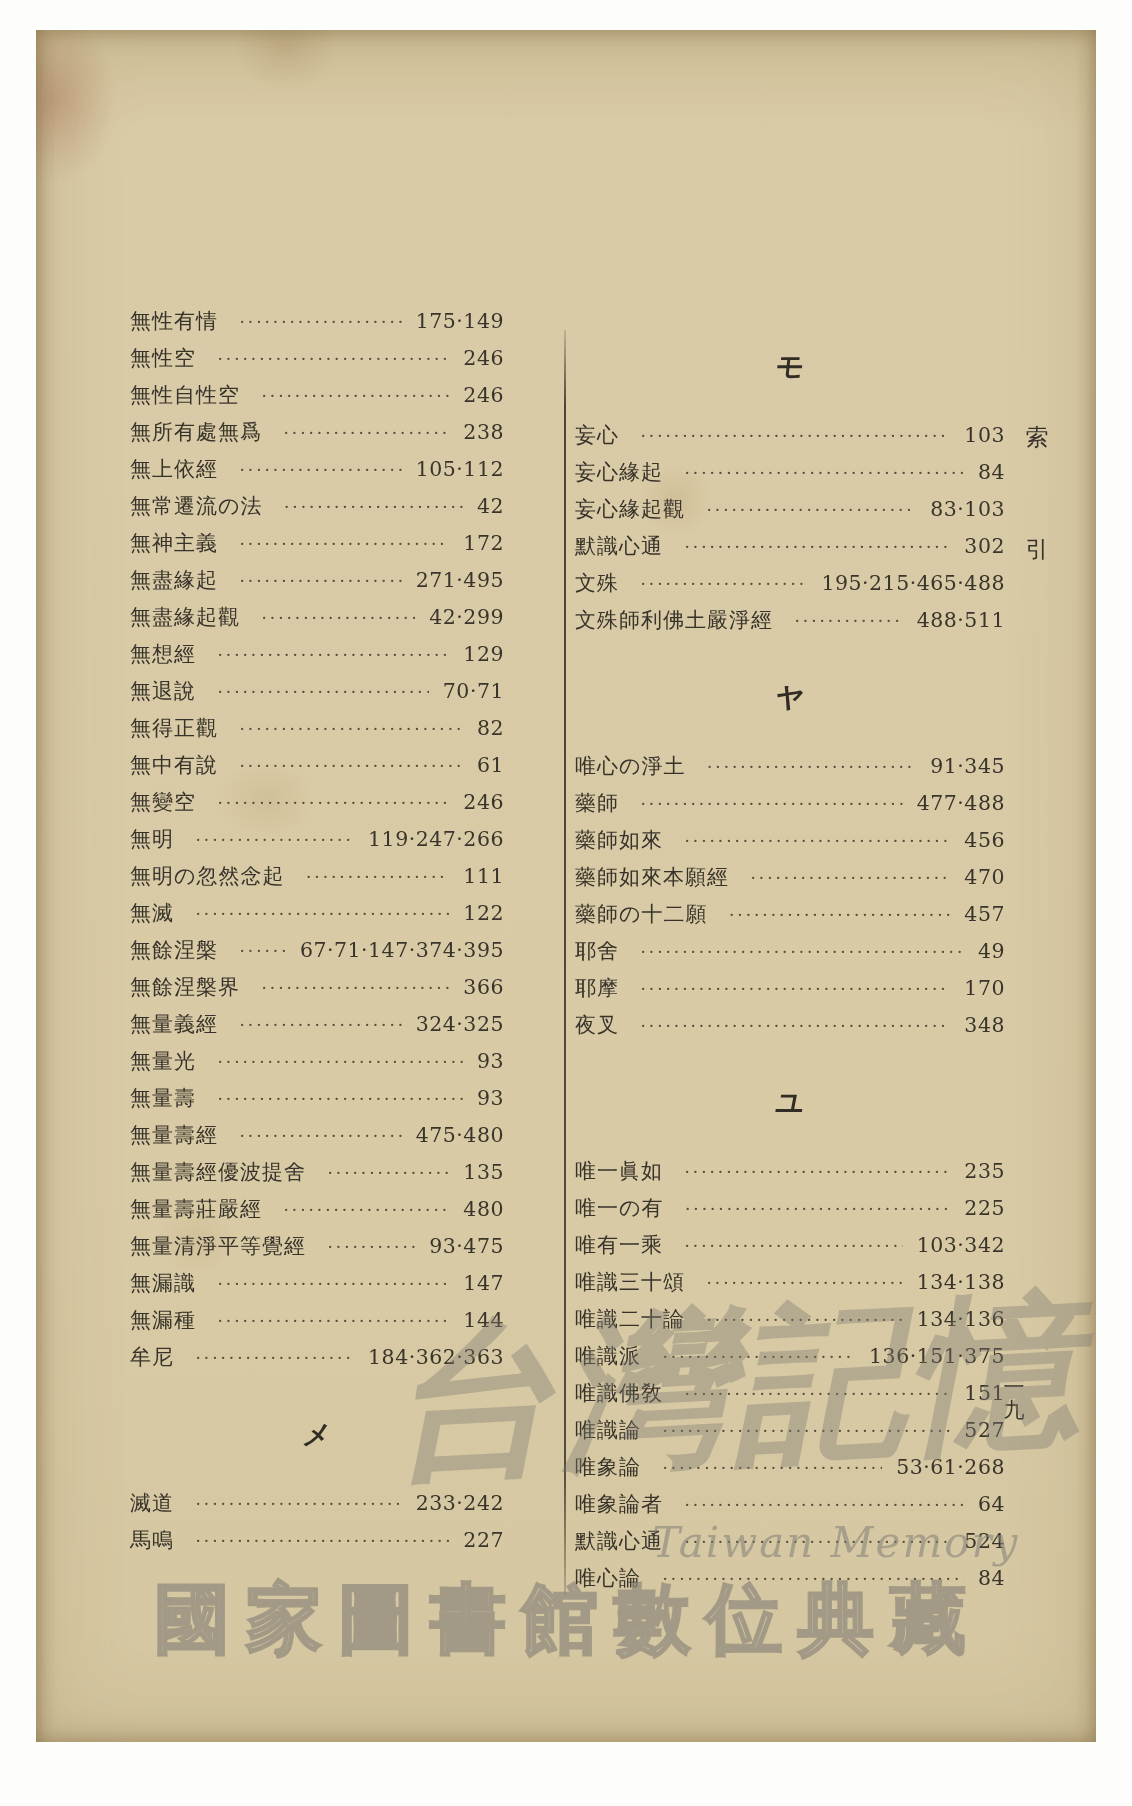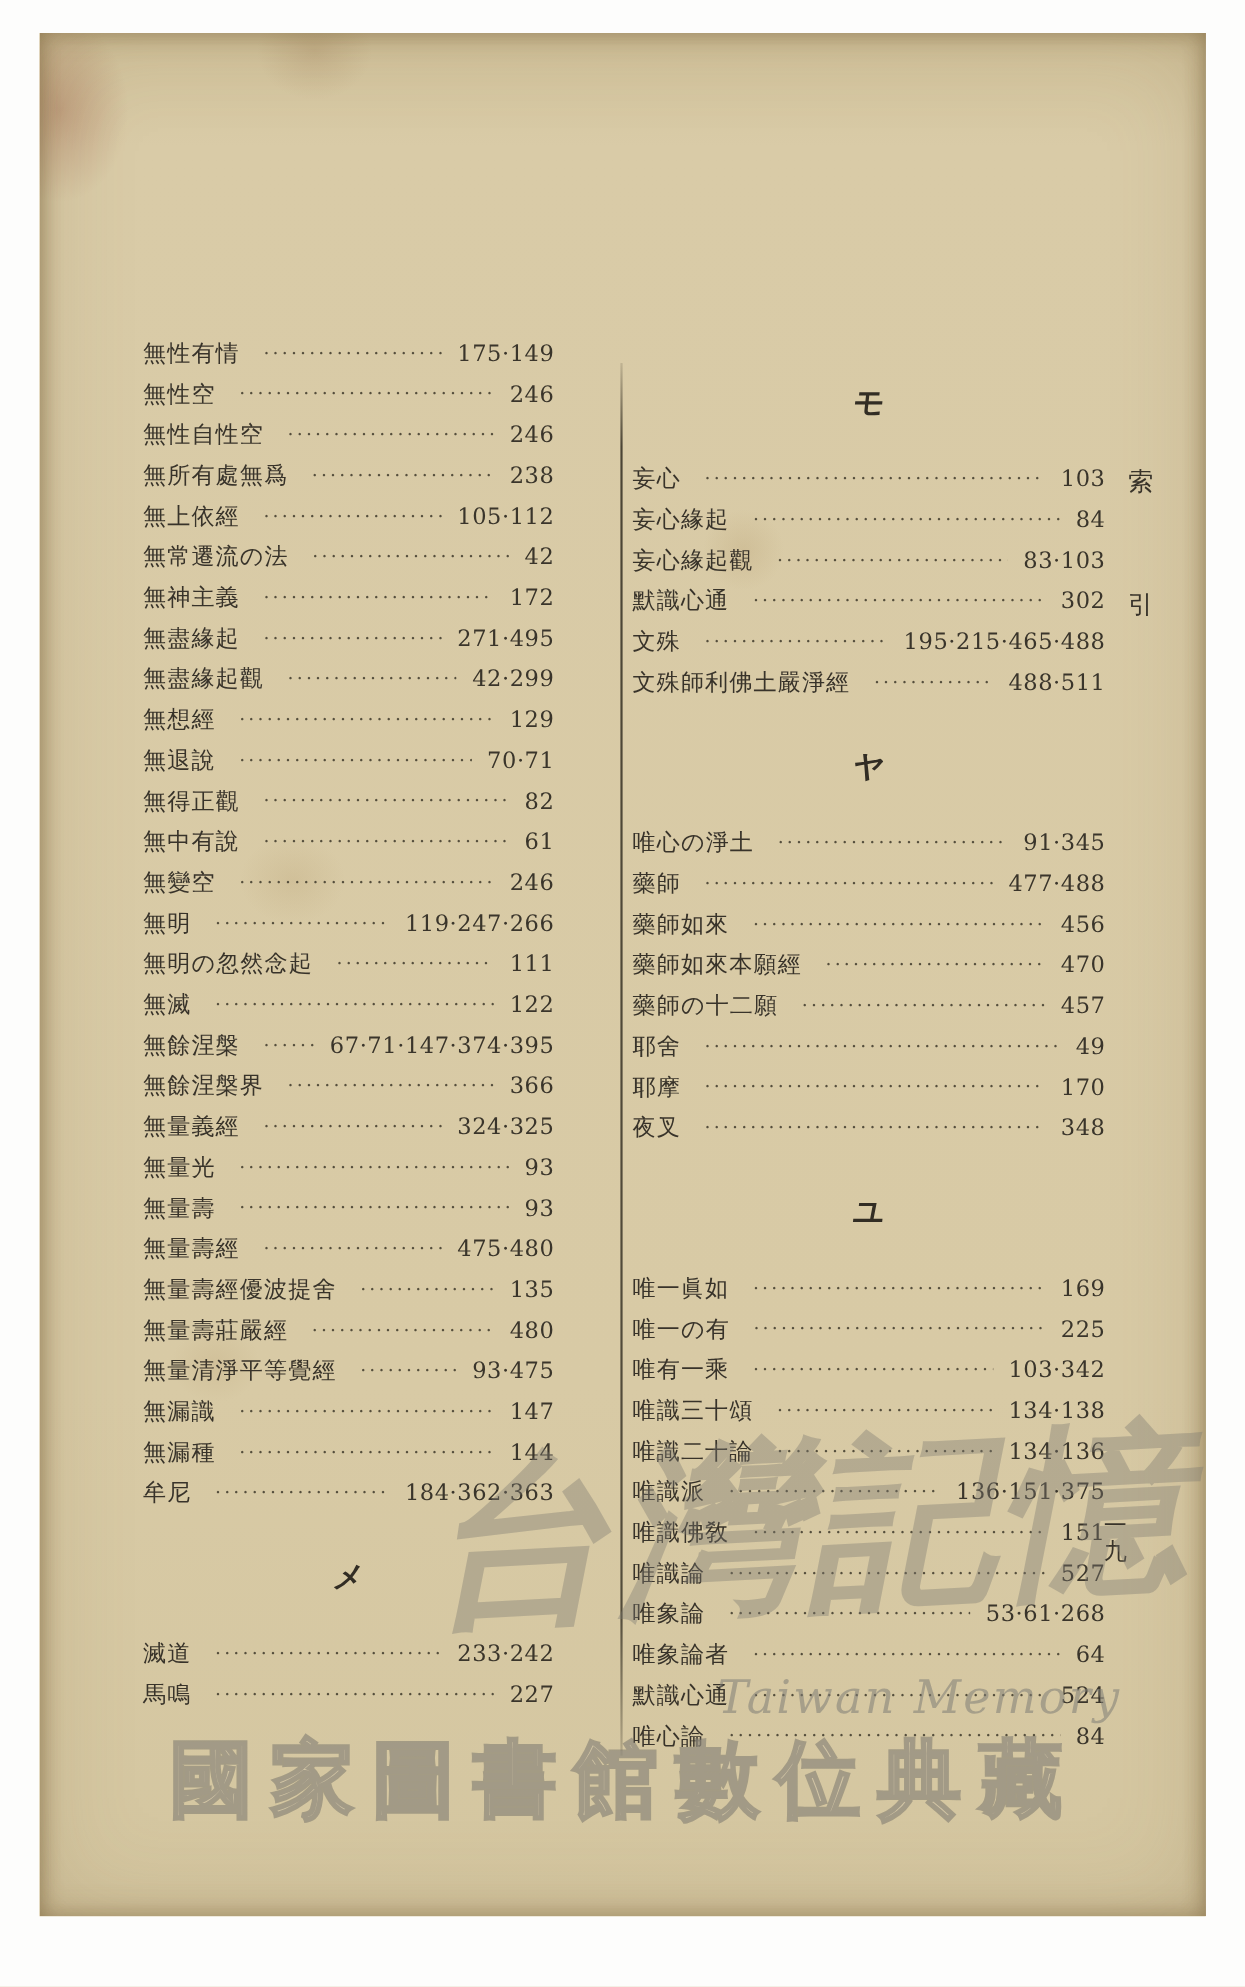--- a/index.html
+++ b/index.html
@@ -338,21 +338,21 @@
         </div>
         <div class="entry">
           <span class="term">夜叉</span>
           <span class="leader">················································································</span>
           <span class="pages">348</span>
         </div>
         <div class="section-header">ユ</div>
         <div class="entry">
           <span class="term">唯一眞如</span>
           <span class="leader">················································································</span>
-          <span class="pages">169</span>
+          <span class="pages">235</span>
         </div>
         <div class="entry">
           <span class="term">唯一の有</span>
           <span class="leader">················································································</span>
           <span class="pages">225</span>
         </div>
         <div class="entry">
           <span class="term">唯有一乘</span>
           <span class="leader">················································································</span>
           <span class="pages">103·342</span>

